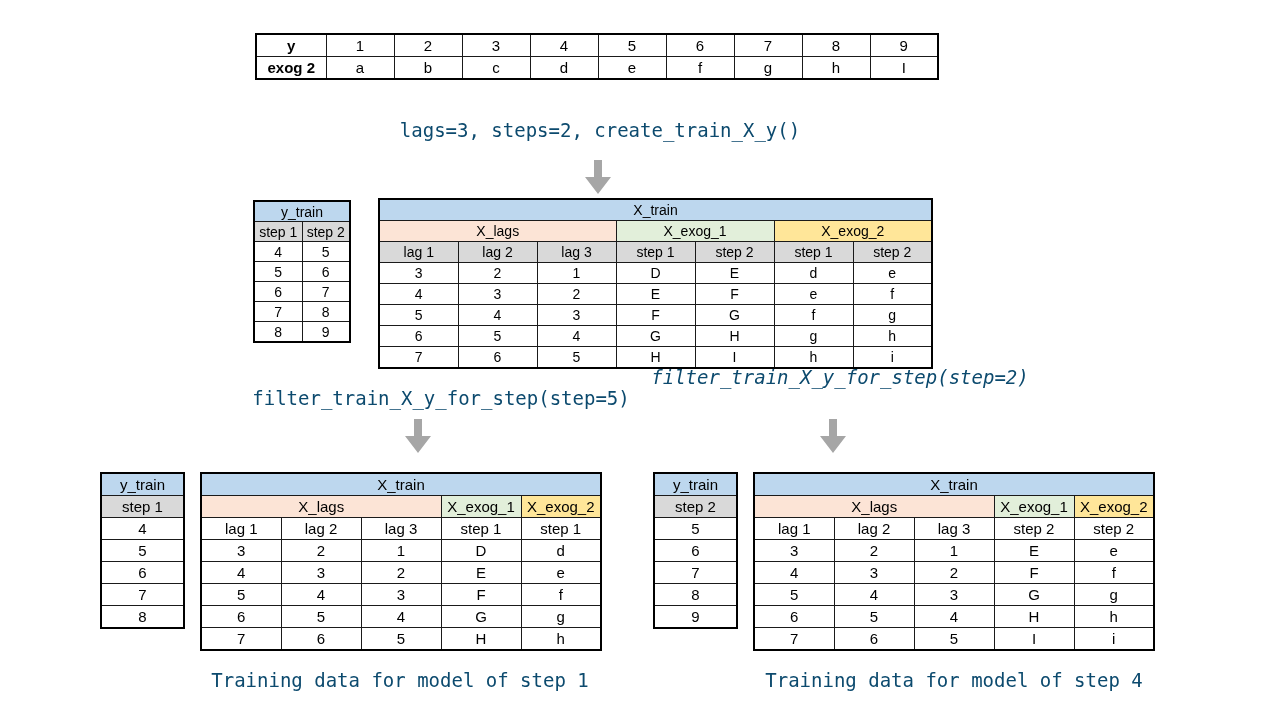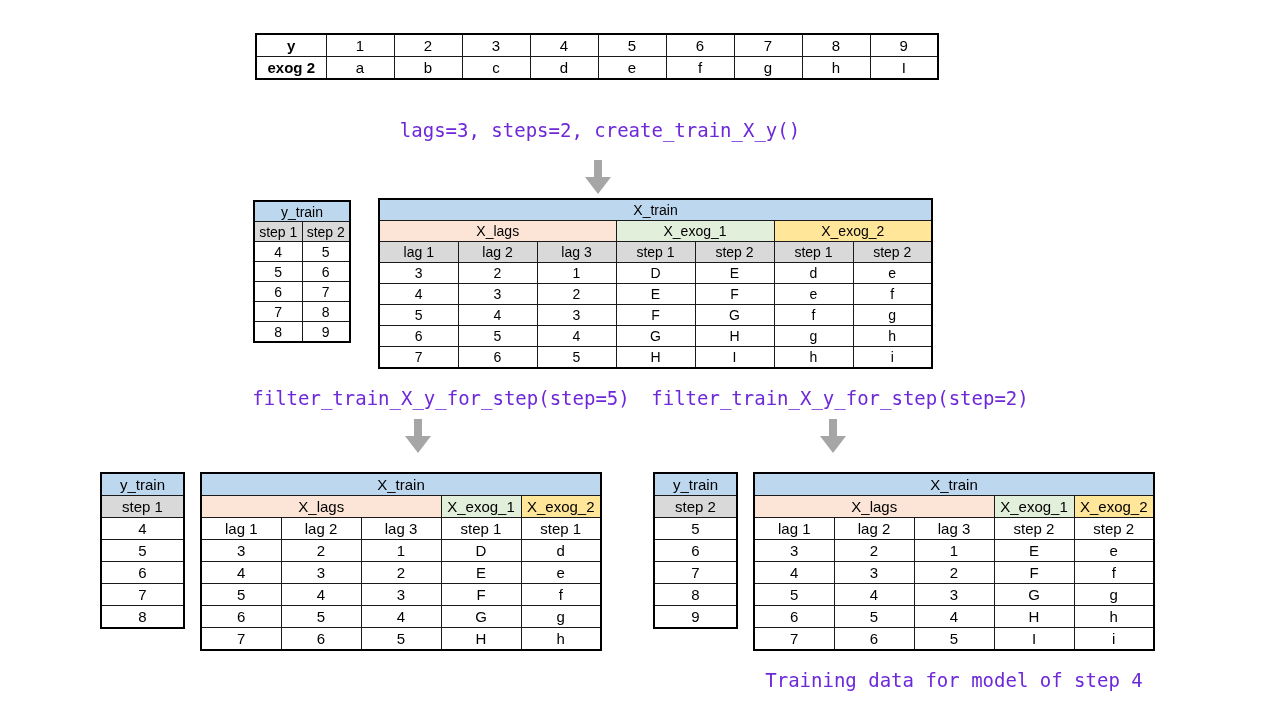--- a/index.html
+++ b/index.html
@@ -16,21 +16,21 @@
   .t-botx td{height:21px;font-size:15px;}
   .bold{font-weight:bold;}
   .h-blue{background:var(--header_blue,#BDD7EE);margin-left:40px;}
   .h-peach{background:var(--lags_peach,#FCE4D6);margin-left:22px;}
   .h-green{background:var(--exog1_green,#E2EFDA);}
   .h-yellow{background:var(--exog2_yellow,#FFE699);}
   .h-gray{background:var(--subheader_gray,#D9D9D9);}
   .w70{width:70px;} .w68{width:68px;} .w48{width:48px;} .w79{width:79px;}
   .w80{width:80px;} .w83{width:83px;}
   .code{position:absolute;font-family:"DejaVu Sans Mono","Liberation Mono",monospace;
-        font-size:19px;text-align:center;color:#6d28d9;}
+        font-size:19px;text-align:center;color:#0c4a6e;}
   .arrow{position:absolute;}
 </style>
 </head>
 <body>
 
 <div class="canvas">
 
   <table class="tbl t-top" style="left:255px;top:33px;">
     <colgroup>
         <col class="w70">
@@ -183,21 +183,21 @@
         <td>5</td>
         <td>H</td>
         <td>I</td>
         <td>h</td>
         <td>i</td>
       </tr>
     </tbody>
   </table>
 
   <div class="code" style="left:191px;top:387px;width:500px;">filter_train_X_y_for_step(step=5)</div>
-  <div class="code" style="left:590px;top:387px;width:500px;">filter_train_X_y_for_step(step=2)</div>
+  <div class="code" style="left:590px;top:366px;width:500px;font-style:italic;">filter_train_X_y_for_step(step=2)</div>
   <svg class="arrow" style="left:405px;top:419px;" width="26" height="34" viewBox="0 0 26 34">
     <path d="M9 0 h8 v17 h9 L13 34 L0 17 h9 Z" fill="#A6A6A6"></path>
   </svg>
   <svg class="arrow" style="left:820px;top:419px;" width="26" height="34" viewBox="0 0 26 34">
     <path d="M9 0 h8 v17 h9 L13 34 L0 17 h9 Z" fill="#A6A6A6"></path>
   </svg>
 
   <table class="tbl t-boty" style="left:100px;top:472px;">
     <colgroup>
         <col class="w83">
@@ -373,15 +373,16 @@
       <tr>
         <td>7</td>
         <td>6</td>
         <td>5</td>
         <td>I</td>
         <td>i</td>
       </tr>
     </tbody>
   </table>
 
+  <div class="code" style="left:200px;top:669px;width:400px;">Training data for model of step 1</div>
   <div class="code" style="left:753px;top:669px;width:402px;">Training data for model of step 4</div>
 
 </div>
 
 </body></html>

